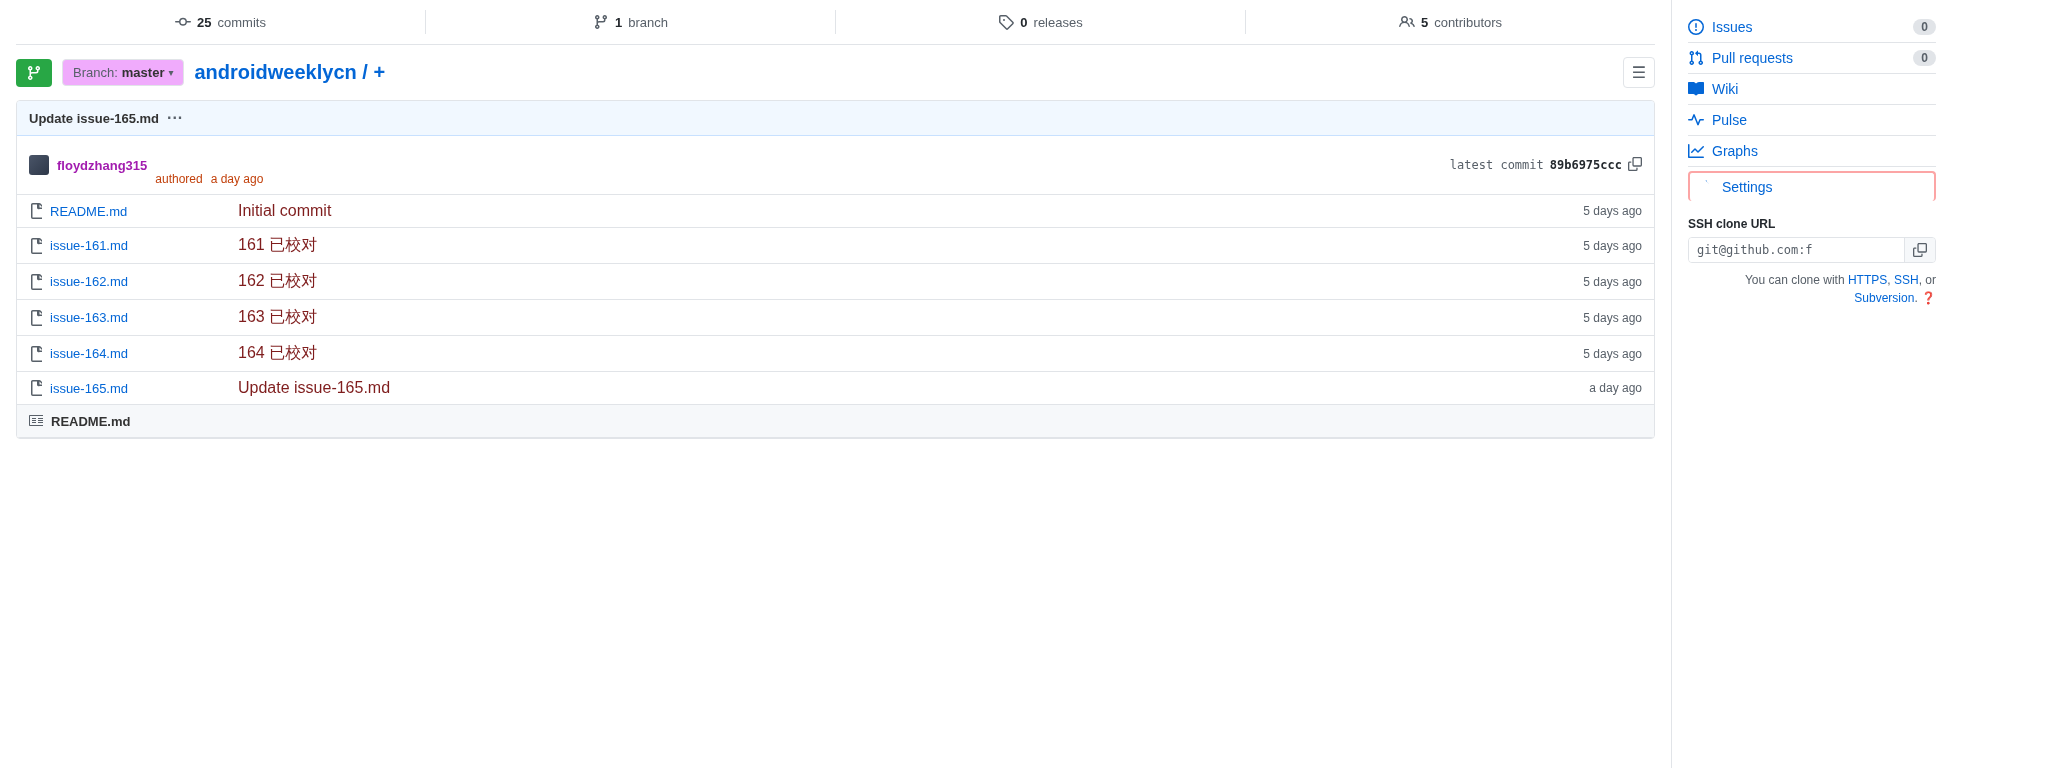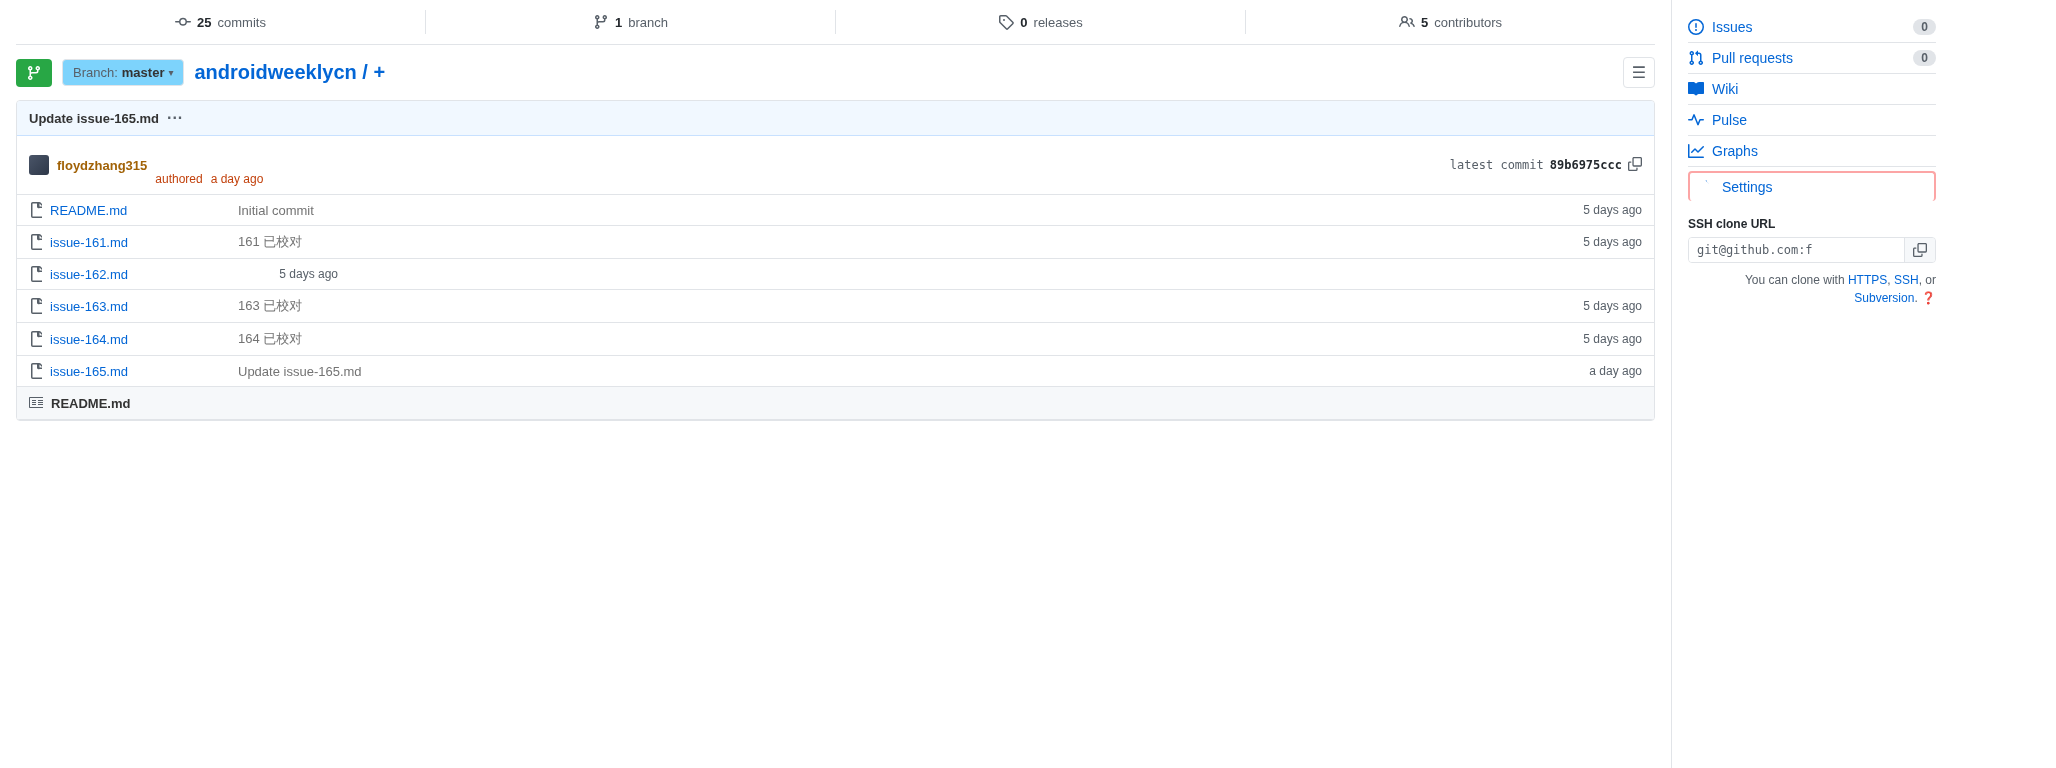--- a/index.html
+++ b/index.html
@@ -74,21 +74,21 @@
       fill: #fff;
     }
     .branch-selector {
       display: flex;
       align-items: center;
       border: 1px solid #e1e4e8;
       border-radius: 4px;
       padding: 5px 10px;
       cursor: pointer;
       font-size: 13px;
-      background: #7dd3fc;
+      background: #f0abfc;
       gap: 4px;
     }
     .branch-selector .branch-label {
       color: #586069;
     }
     .branch-selector .branch-name {
       font-weight: 600;
     }
     .repo-path {
       font-size: 20px;
@@ -151,21 +151,21 @@
       background: #6a737d;
       overflow: hidden;
       flex-shrink: 0;
     }
     .avatar-img {
       width: 100%;
       height: 100%;
       background: linear-gradient(135deg, #4a5568, #2d3748);
     }
     .author-link {
-      color: #a16207;
+      color: #a21caf;
       font-weight: 600;
       text-decoration: none;
       font-size: 13px;
     }
     .author-text {
       color: #c2410c;
       font-size: 12px;
       margin-top: 28px;
     }
     .commit-hash-area {
@@ -201,22 +201,22 @@
       color: #586069;
       flex-shrink: 0;
     }
     .file-name {
       color: #0366d6;
       text-decoration: none;
       font-size: 13px;
       min-width: 180px;
     }
     .file-message {
-      color: #737373;
-      font-size: 13px;
+      color: #7f1d1d;
+      font-size: 16px;
       flex: 1;
     }
     .file-age {
       color: #586069;
       font-size: 12px;
       text-align: right;
       min-width: 100px;
     }
 
     
@@ -413,20 +413,21 @@
     </svg>
     <a href="#" class="file-name">issue-161.md</a>
     <span class="file-message">161 已校对</span>
     <span class="file-age">5 days ago</span>
   </div>
           <div class="file-row">
     <svg class="file-icon" width="13" height="16" viewBox="0 0 13 16" fill="#586069">
       <path fill-rule="evenodd" d="M2 1.75C2 .784 2.784 0 3.75 0h6.586c.464 0 .909.184 1.237.513l2.914 2.914c.329.328.513.773.513 1.237v9.586A1.75 1.75 0 0113.25 16h-9.5A1.75 1.75 0 012 14.25V1.75zm1.75-.25a.25.25 0 00-.25.25v12.5c0 .138.112.25.25.25h9.5a.25.25 0 00.25-.25V6h-2.75A1.75 1.75 0 018 4.25V1.5H3.75zm6.75.062V4.25c0 .138.112.25.25.25h2.688a.252.252 0 00-.011-.013L10.513 1.573a.253.253 0 00-.013-.011z"></path>
     </svg>
     <a href="#" class="file-name">issue-162.md</a>
+    <span class="file-message">162 已校对</span>
     <span class="file-age">5 days ago</span>
   </div>
           <div class="file-row">
     <svg class="file-icon" width="13" height="16" viewBox="0 0 13 16" fill="#586069">
       <path fill-rule="evenodd" d="M2 1.75C2 .784 2.784 0 3.75 0h6.586c.464 0 .909.184 1.237.513l2.914 2.914c.329.328.513.773.513 1.237v9.586A1.75 1.75 0 0113.25 16h-9.5A1.75 1.75 0 012 14.25V1.75zm1.75-.25a.25.25 0 00-.25.25v12.5c0 .138.112.25.25.25h9.5a.25.25 0 00.25-.25V6h-2.75A1.75 1.75 0 018 4.25V1.5H3.75zm6.75.062V4.25c0 .138.112.25.25.25h2.688a.252.252 0 00-.011-.013L10.513 1.573a.253.253 0 00-.013-.011z"></path>
     </svg>
     <a href="#" class="file-name">issue-163.md</a>
     <span class="file-message">163 已校对</span>
     <span class="file-age">5 days ago</span>
   </div>

